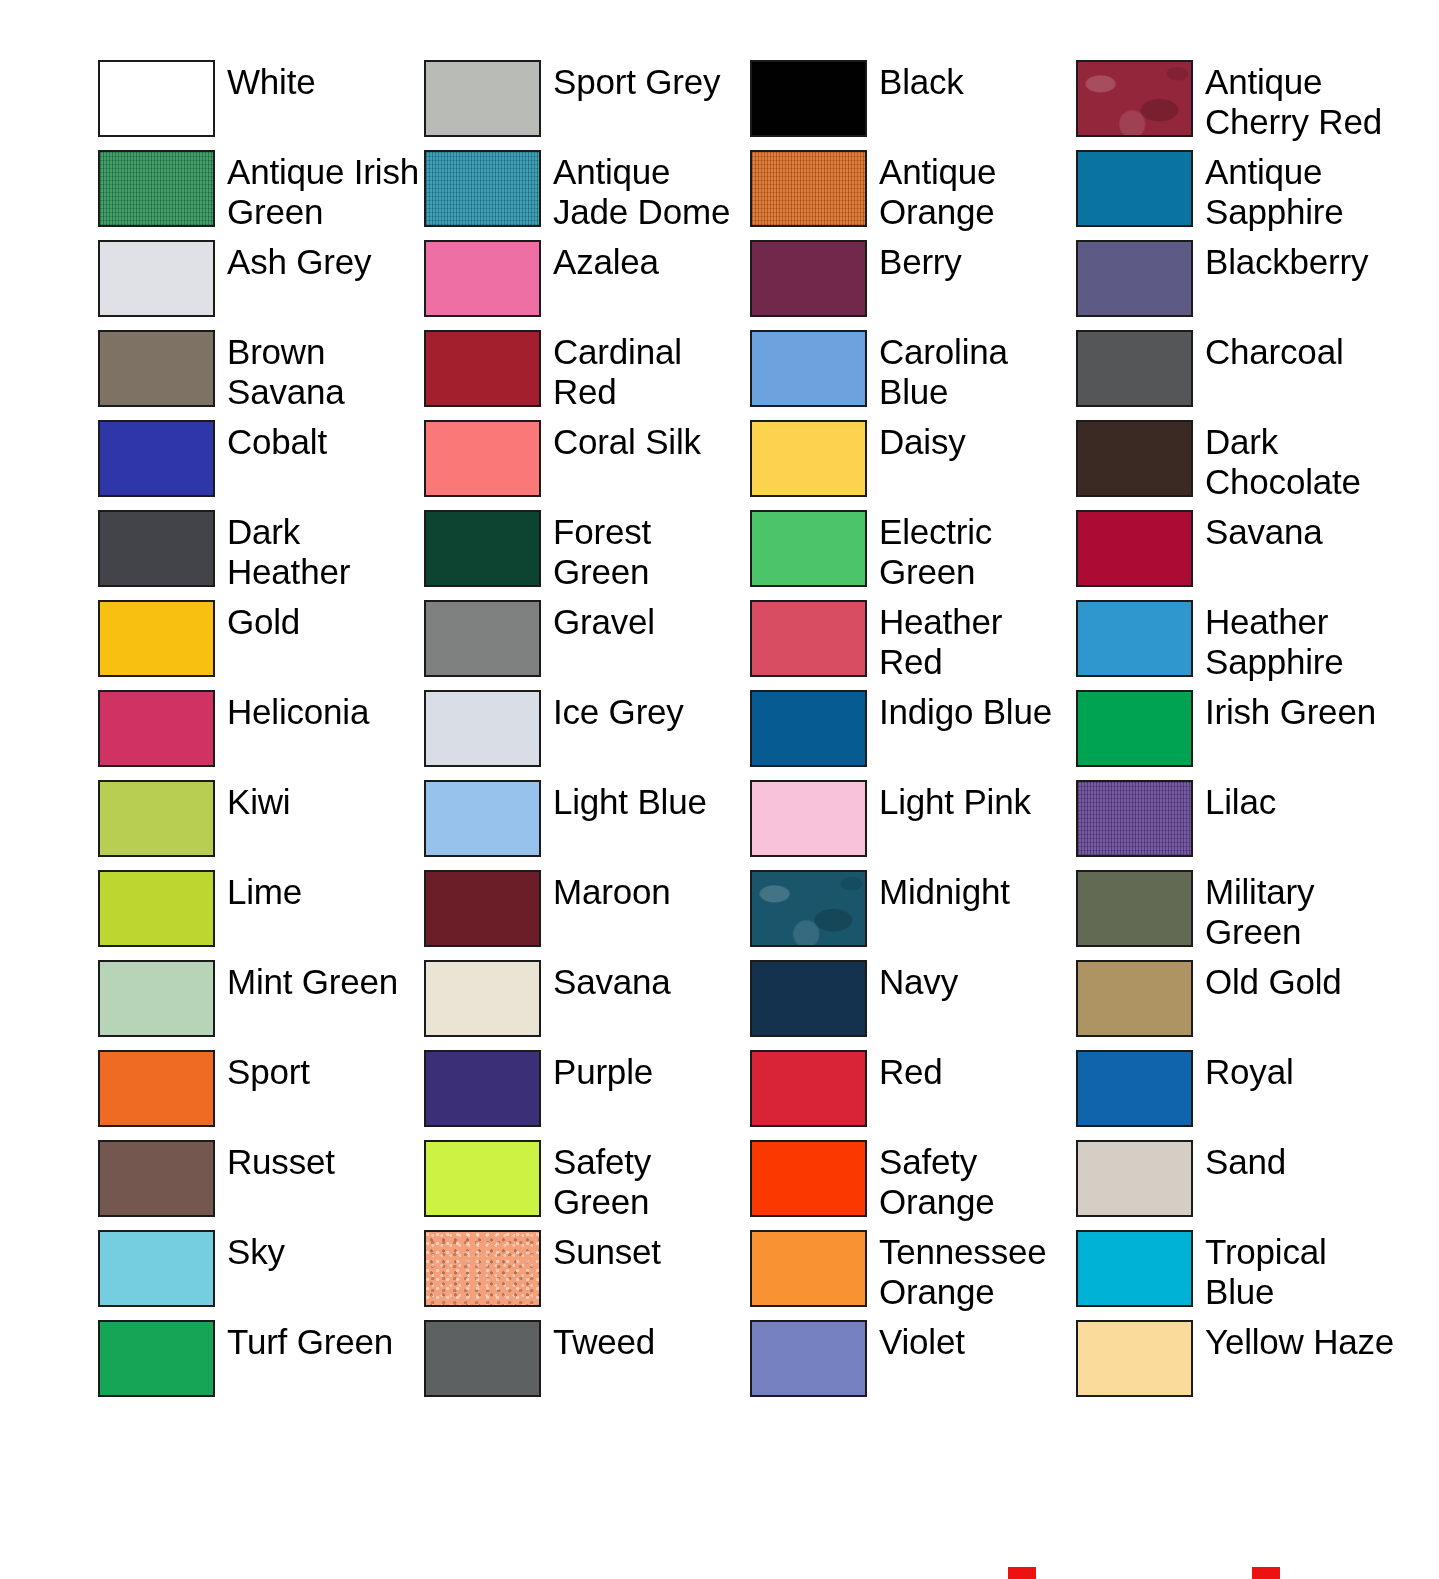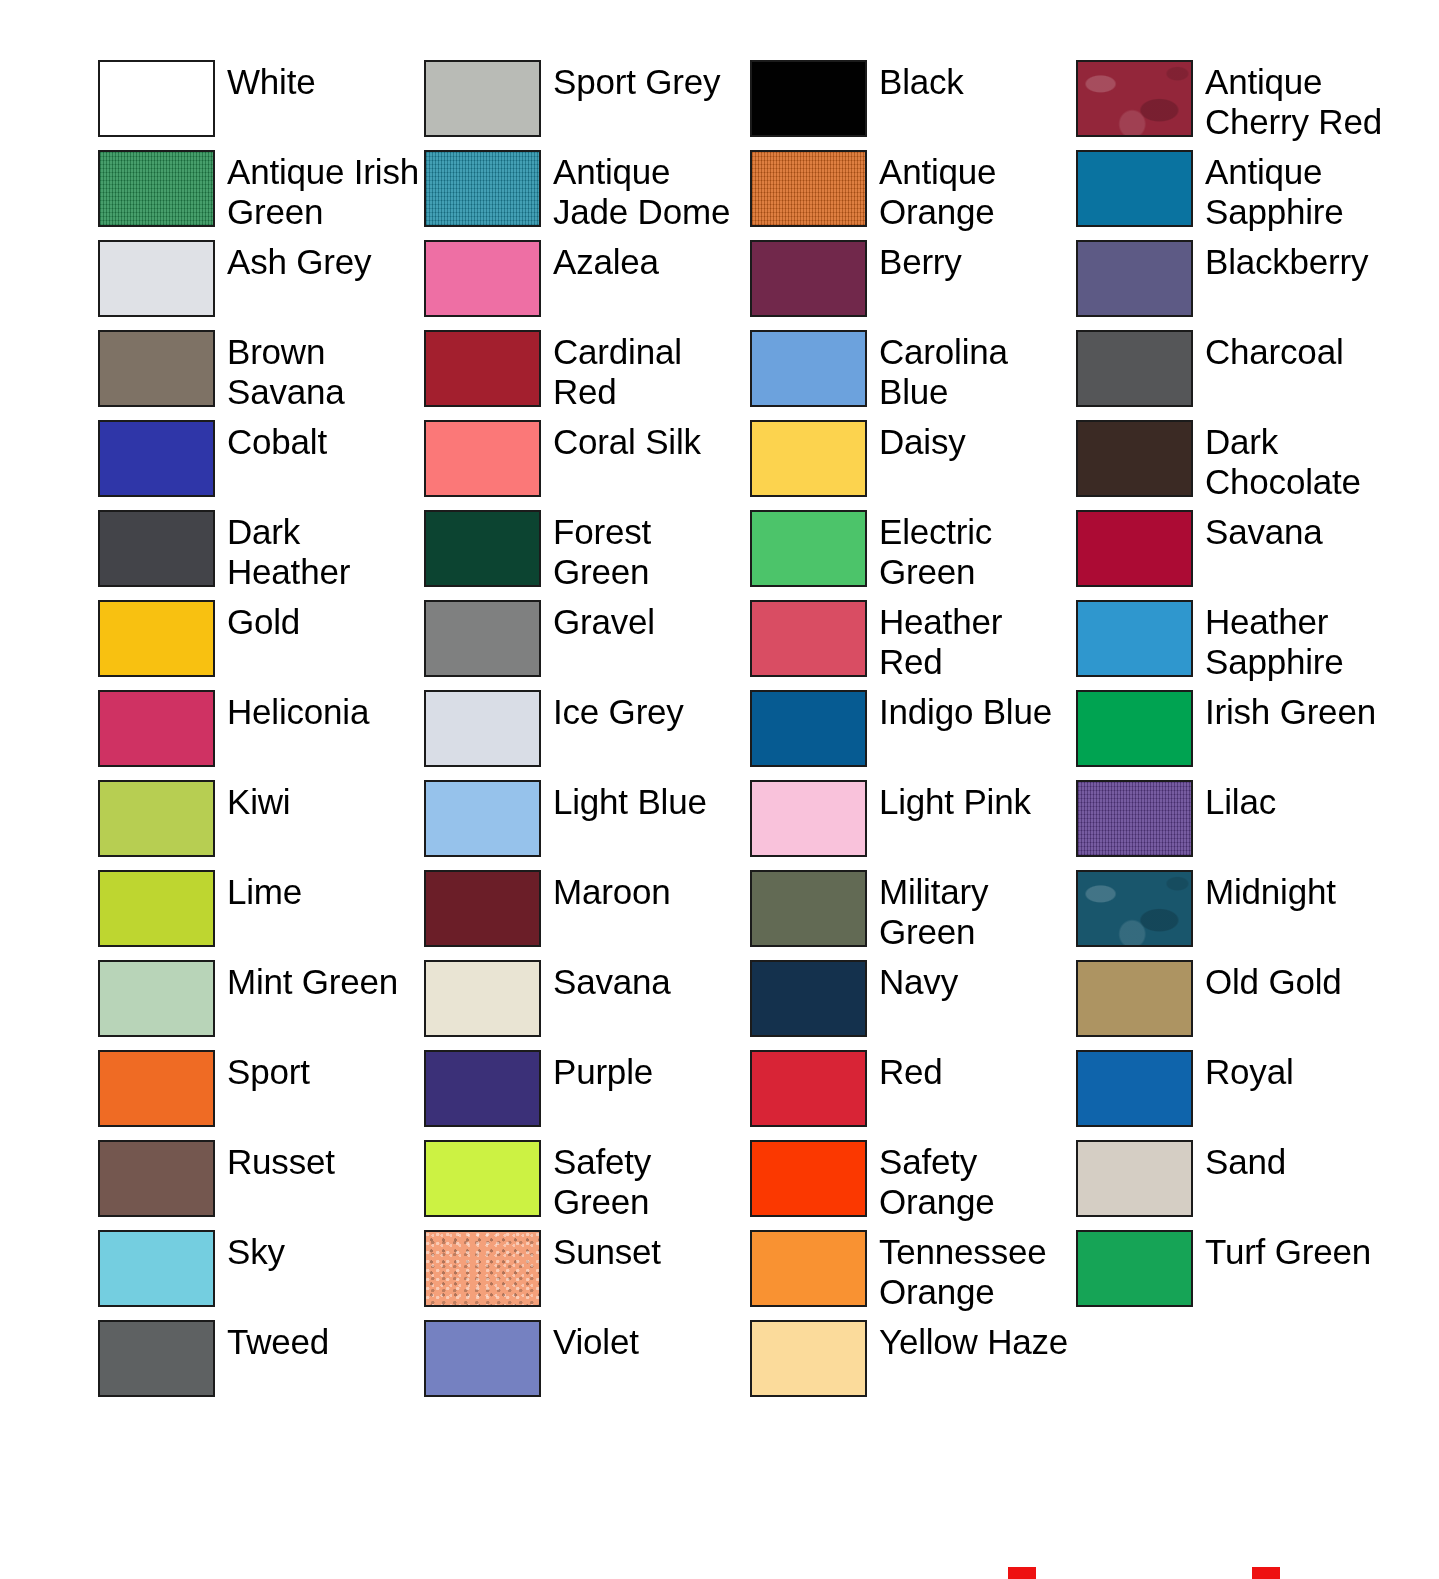--- a/index.html
+++ b/index.html
@@ -313,32 +313,32 @@
       </div>
       <div class="swatch-label">Lime</div>
     </div>
     <div class="swatch-cell">
       <div class="swatch-chip " title="Maroon" style="background: rgb(107, 30, 40);">
         <div class="tex"></div>
       </div>
       <div class="swatch-label">Maroon</div>
     </div>
     <div class="swatch-cell">
+      <div class="swatch-chip tex-mottle" title="Midnight" style="background: rgb(25, 86, 108);">
+        <div class="tex"></div>
+      </div>
+      <div class="swatch-label">Midnight</div>
+    </div>
+    <div class="swatch-cell">
       <div class="swatch-chip " title="Military Green" style="background: rgb(98, 106, 84);">
         <div class="tex"></div>
       </div>
       <div class="swatch-label">Military Green</div>
     </div>
     <div class="swatch-cell">
-      <div class="swatch-chip tex-mottle" title="Midnight" style="background: rgb(25, 86, 108);">
-        <div class="tex"></div>
-      </div>
-      <div class="swatch-label">Midnight</div>
-    </div>
-    <div class="swatch-cell">
       <div class="swatch-chip " title="Mint Green" style="background: rgb(184, 212, 184);">
         <div class="tex"></div>
       </div>
       <div class="swatch-label">Mint Green</div>
     </div>
     <div class="swatch-cell">
       <div class="swatch-chip " title="Natural" style="background: rgb(233, 228, 211);">
         <div class="tex"></div>
       </div>
       <div class="swatch-label">Savana</div>
@@ -413,20 +413,26 @@
       <div class="swatch-chip tex-speckle" title="Sunset" style="background: rgb(244, 160, 122);">
         <div class="tex"></div>
       </div>
       <div class="swatch-label">Sunset</div>
     </div>
     <div class="swatch-cell">
       <div class="swatch-chip " title="Tennessee Orange" style="background: rgb(249, 146, 50);">
         <div class="tex"></div>
       </div>
       <div class="swatch-label">Tennessee Orange</div>
+    </div>
+    <div class="swatch-cell">
+      <div class="swatch-chip " title="Tropical Blue" style="background: rgb(0, 178, 213);">
+        <div class="tex"></div>
+      </div>
+      <div class="swatch-label">Tropical Blue</div>
     </div>
     <div class="swatch-cell">
       <div class="swatch-chip " title="Turf Green" style="background: rgb(22, 164, 86);">
         <div class="tex"></div>
       </div>
       <div class="swatch-label">Turf Green</div>
     </div>
     <div class="swatch-cell">
       <div class="swatch-chip " title="Tweed" style="background: rgb(94, 97, 98);">
         <div class="tex"></div>

